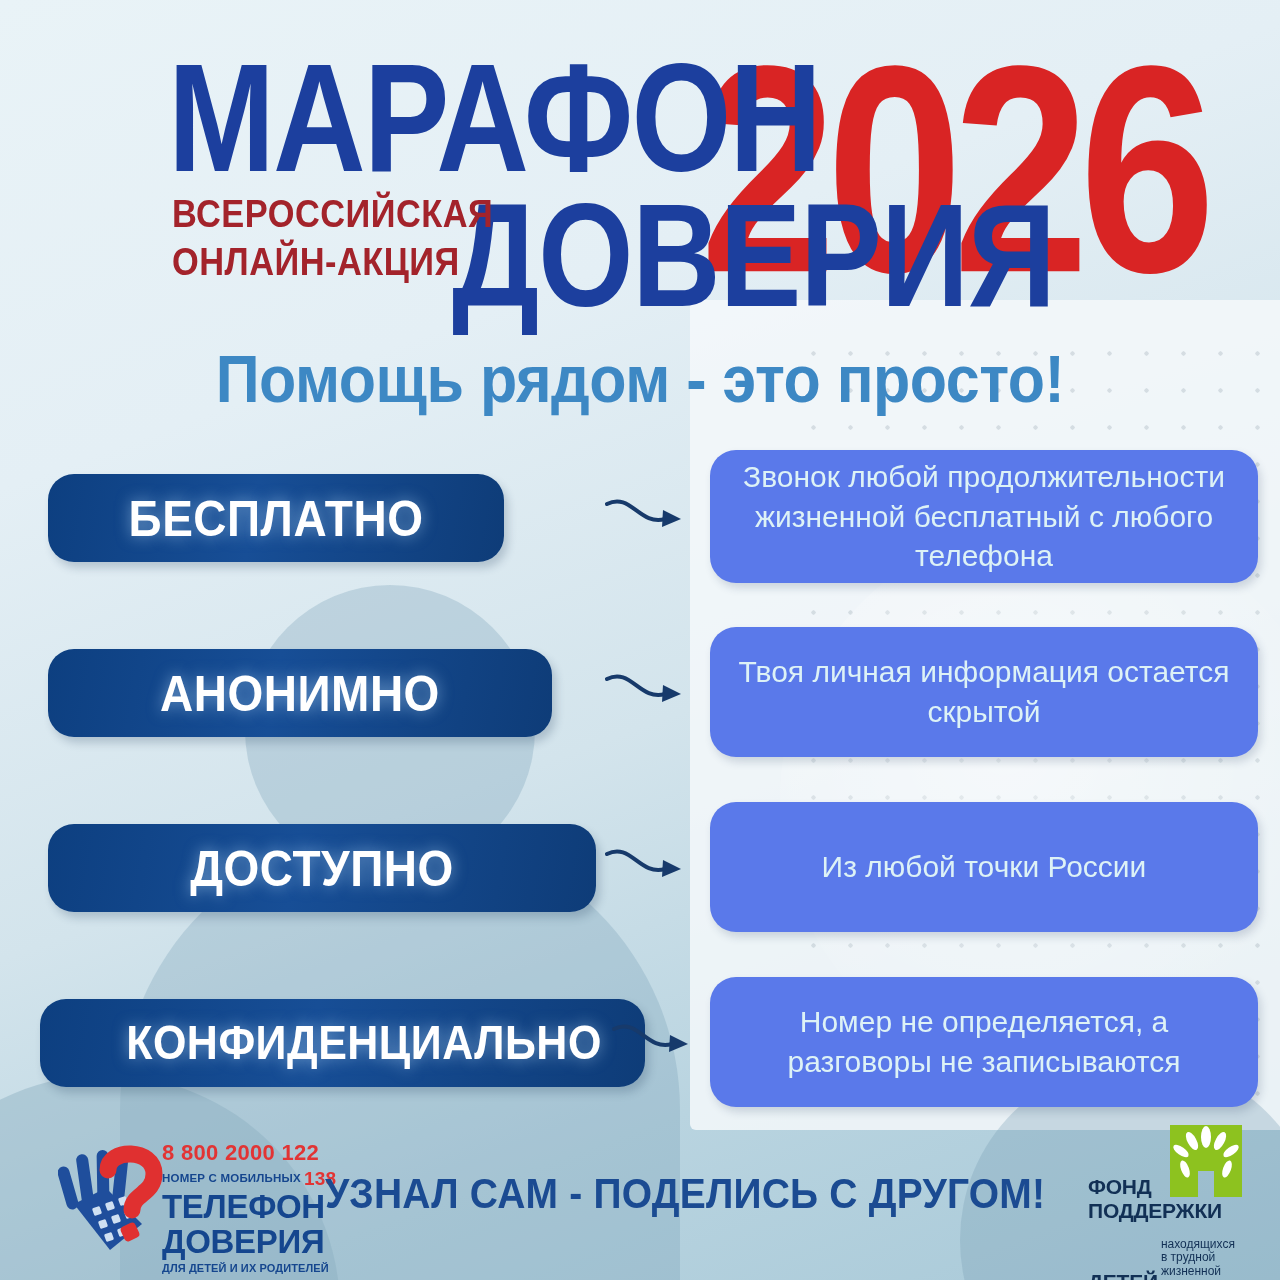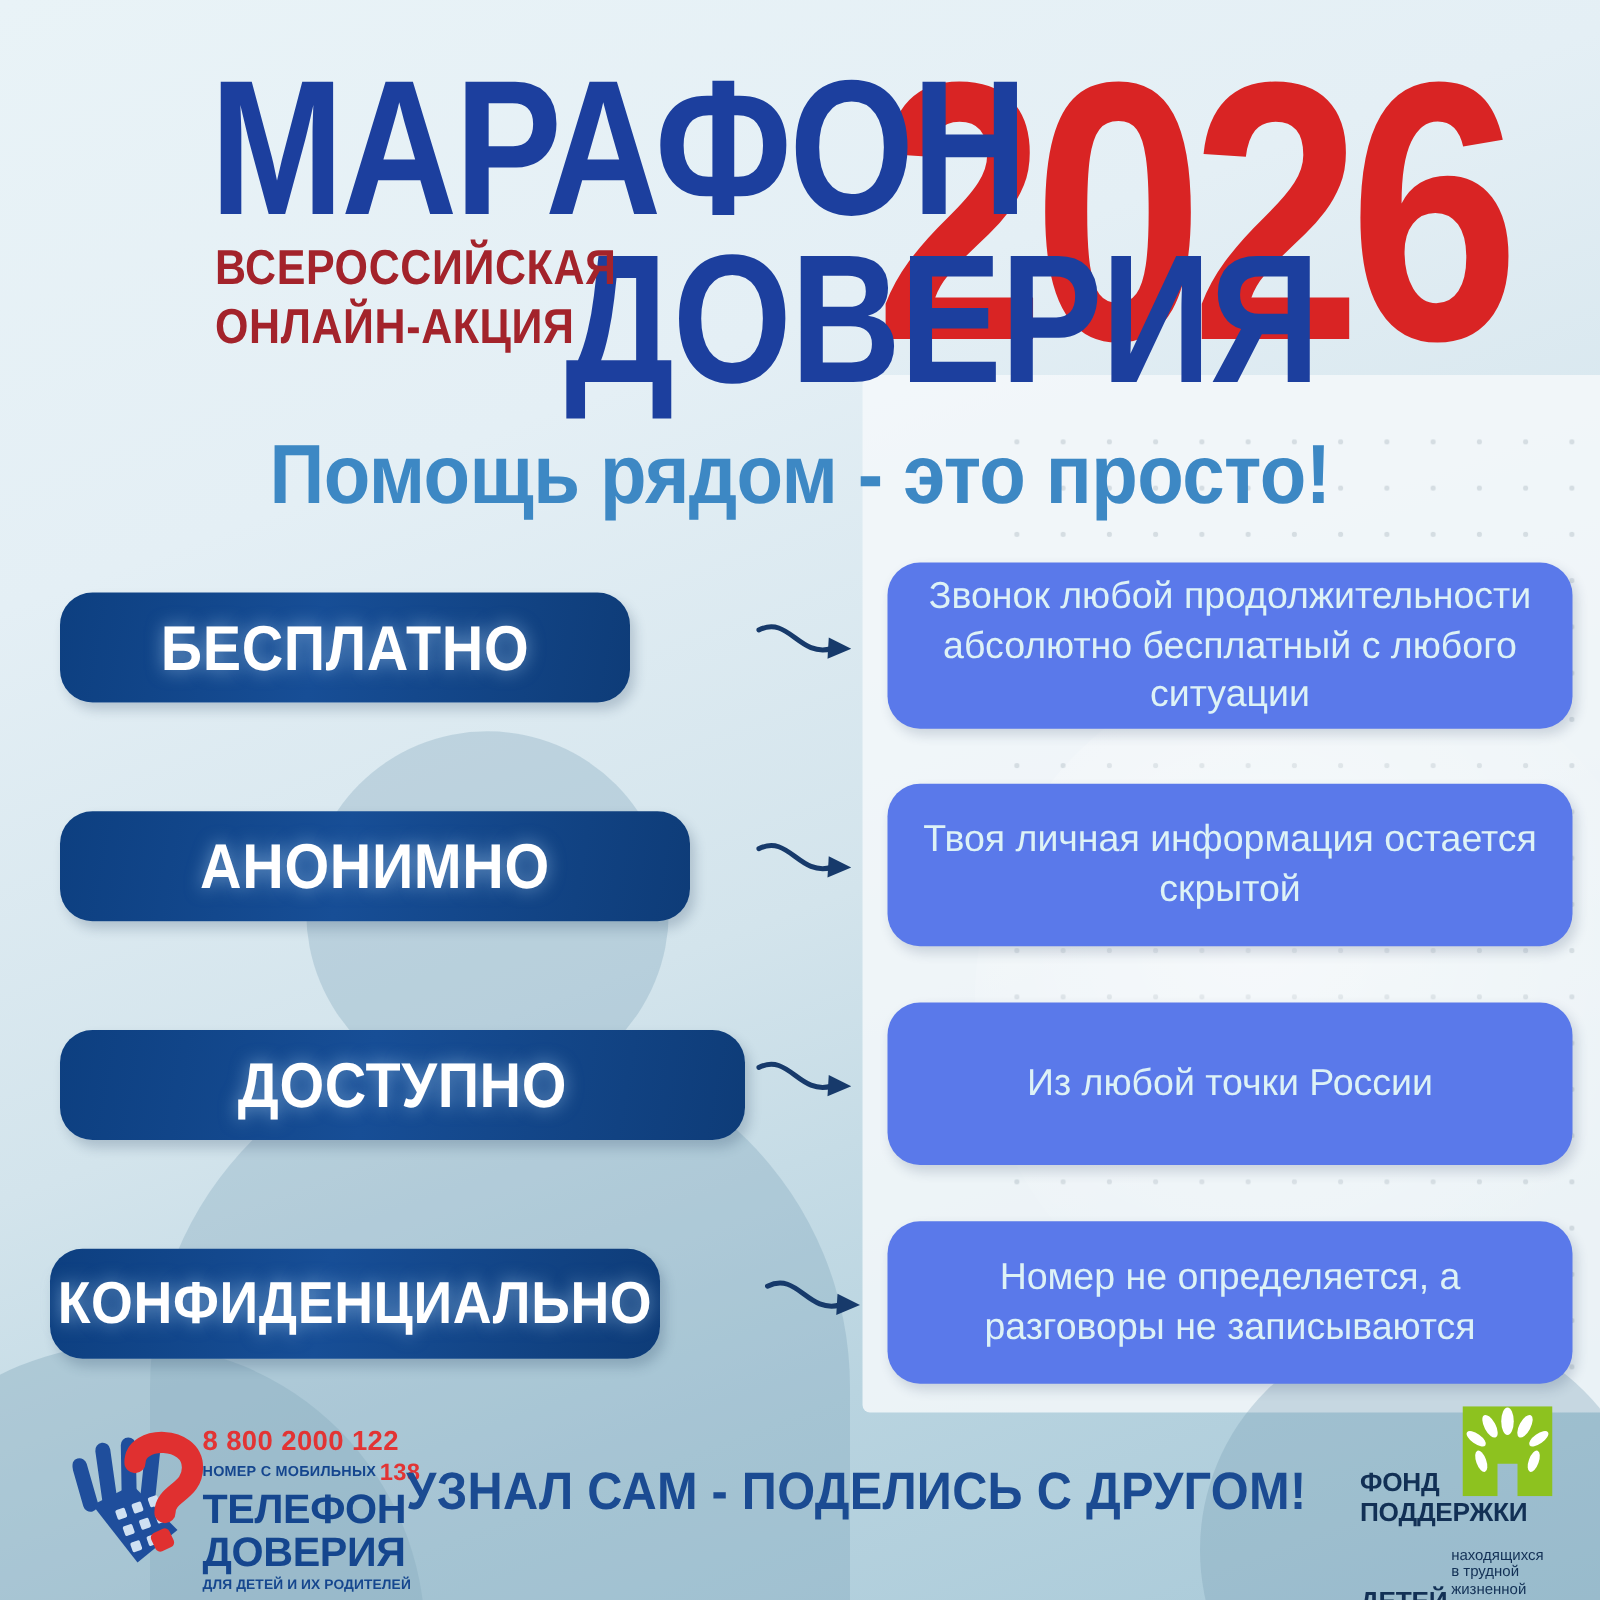--- a/index.html
+++ b/index.html
@@ -169,21 +169,21 @@
     font-weight: 700;
     font-size: 46px;
     letter-spacing: .5px;
     white-space: nowrap;
     text-shadow: 0 0 14px rgba(190,225,255,.55);
     transform: scaleY(1.1);
   }
   .row-free  .pill { width: 456px; }
   .row-anon  .pill { width: 504px; }
   .row-avail .pill { width: 548px; }
-  .row-conf  .pill { width: 488px; left: 40px; }
+  .row-conf  .pill { width: 562px; left: 40px; padding-left: 43px; }
   .row-conf .pill-label { font-size: 43px; }
 
   .arrow {
     position: absolute;
     left: 605px;
     top: 40px;
     width: 95px;
     height: 52px;
   }
   .row-conf .arrow { left: 612px; }
@@ -349,21 +349,21 @@
 
     <div class="row row-free">
       <div class="pill">
         <span class="pill-label">БЕСПЛАТНО</span>
       </div>
       <svg class="arrow" viewBox="0 0 95 52">
         <path d="M2 12 C 26 0, 34 34, 60 27" stroke="#173a6b" stroke-width="4" fill="none" stroke-linecap="round"></path>
         <path d="M58 18 L 76 27 L 57 35 Z" fill="#173a6b"></path>
       </svg>
       <div class="desc">
-        <span class="desc-text">Звонок любой продолжительности абсолютно бесплатный с любого ситуации</span>
+        <span class="desc-text">Звонок любой продолжительности жизненной бесплатный с любого телефона</span>
       </div>
     </div>
 
     <div class="row row-anon">
       <div class="pill">
         <span class="pill-label">АНОНИМНО</span>
       </div>
       <svg class="arrow" viewBox="0 0 95 52">
         <path d="M2 12 C 26 0, 34 34, 60 27" stroke="#173a6b" stroke-width="4" fill="none" stroke-linecap="round"></path>
         <path d="M58 18 L 76 27 L 57 35 Z" fill="#173a6b"></path>

